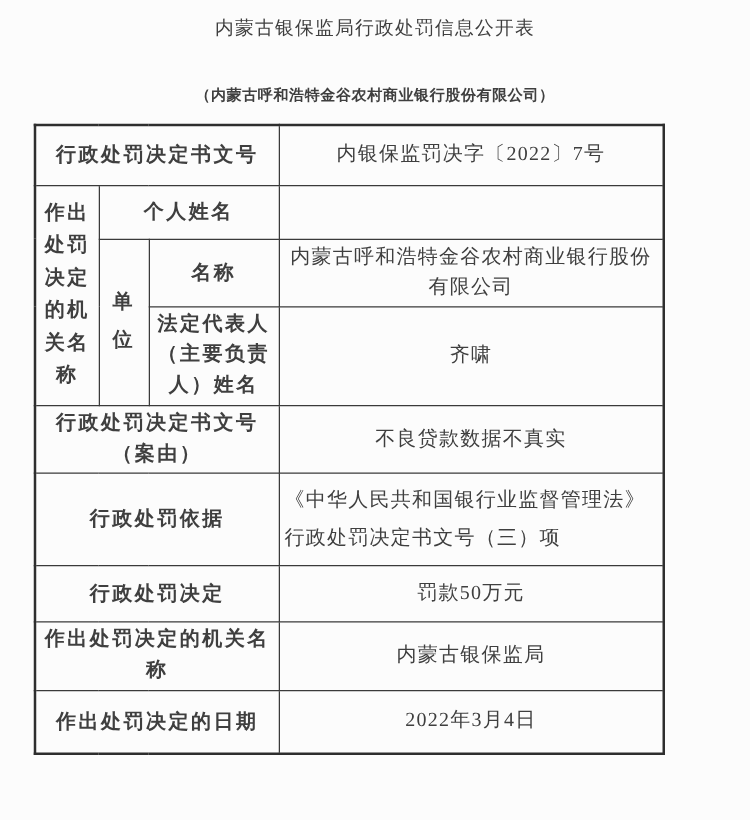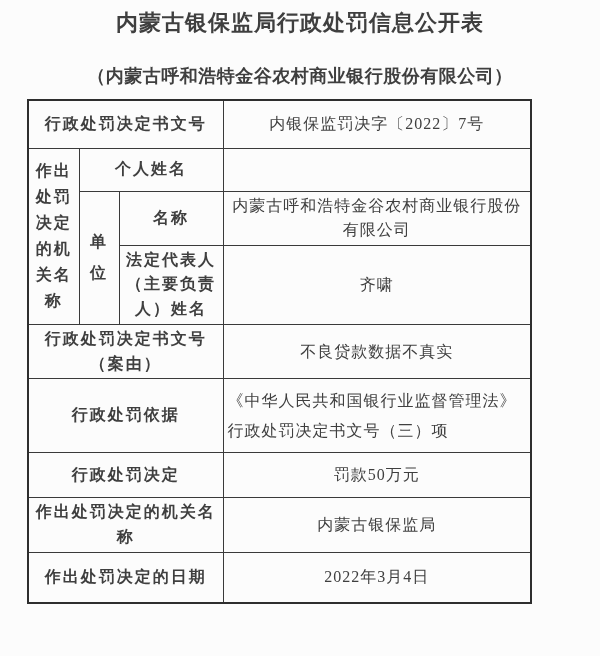--- a/index.html
+++ b/index.html
@@ -12,31 +12,31 @@
     background: #fcfcfc;
     color: #3f3f3f;
     font-family: "Liberation Serif", "DejaVu Serif", serif;
     overflow: hidden;
   }
   .header {
     padding-top: 8px;
     text-align: center;
   }
   .title-line {
-    font-size: 22px;
-    font-weight: bold;
+    font-size: 15px;
+    font-weight: normal;
     letter-spacing: 1px;
     line-height: 30px;
   }
   .title-line.second {
     margin-top: 3px;
   }
   .subtitle-line {
     margin-top: 27px;
-    font-size: 18px;
+    font-size: 12px;
     font-weight: bold;
     letter-spacing: 0.5px;
     line-height: 22px;
   }
   table.penalty {
     margin: 12px 0 12px 27px;
     width: 503px;
     border-collapse: collapse;
     table-layout: fixed;
     border: 2px solid #2e2e2e;

